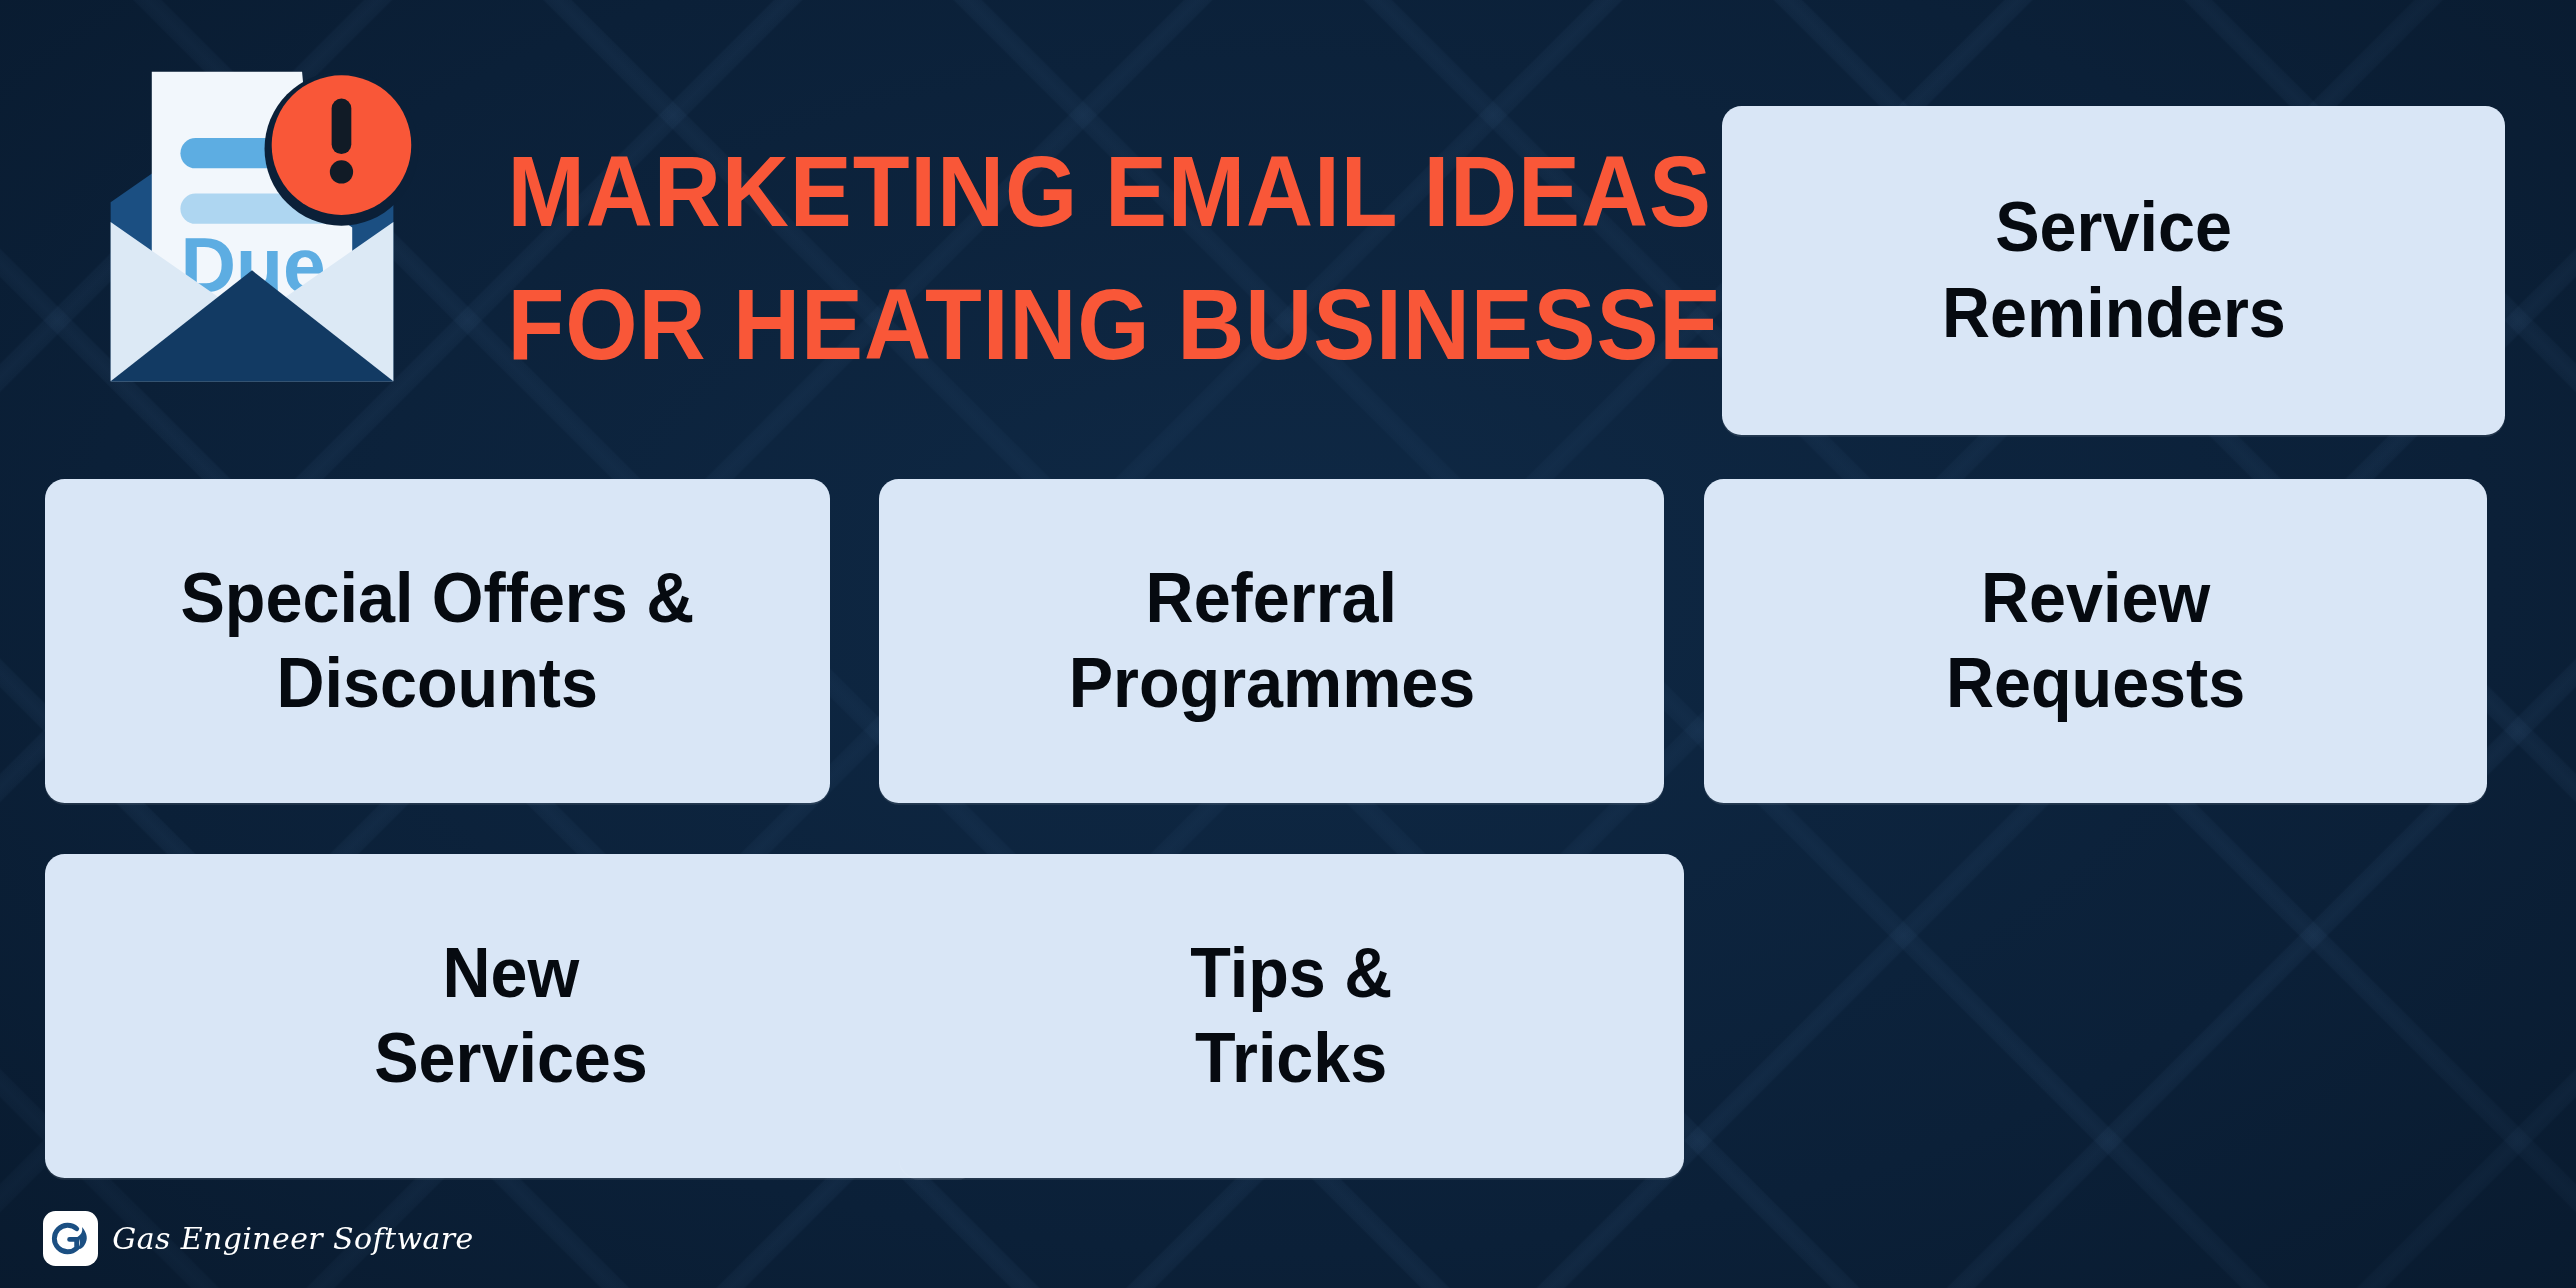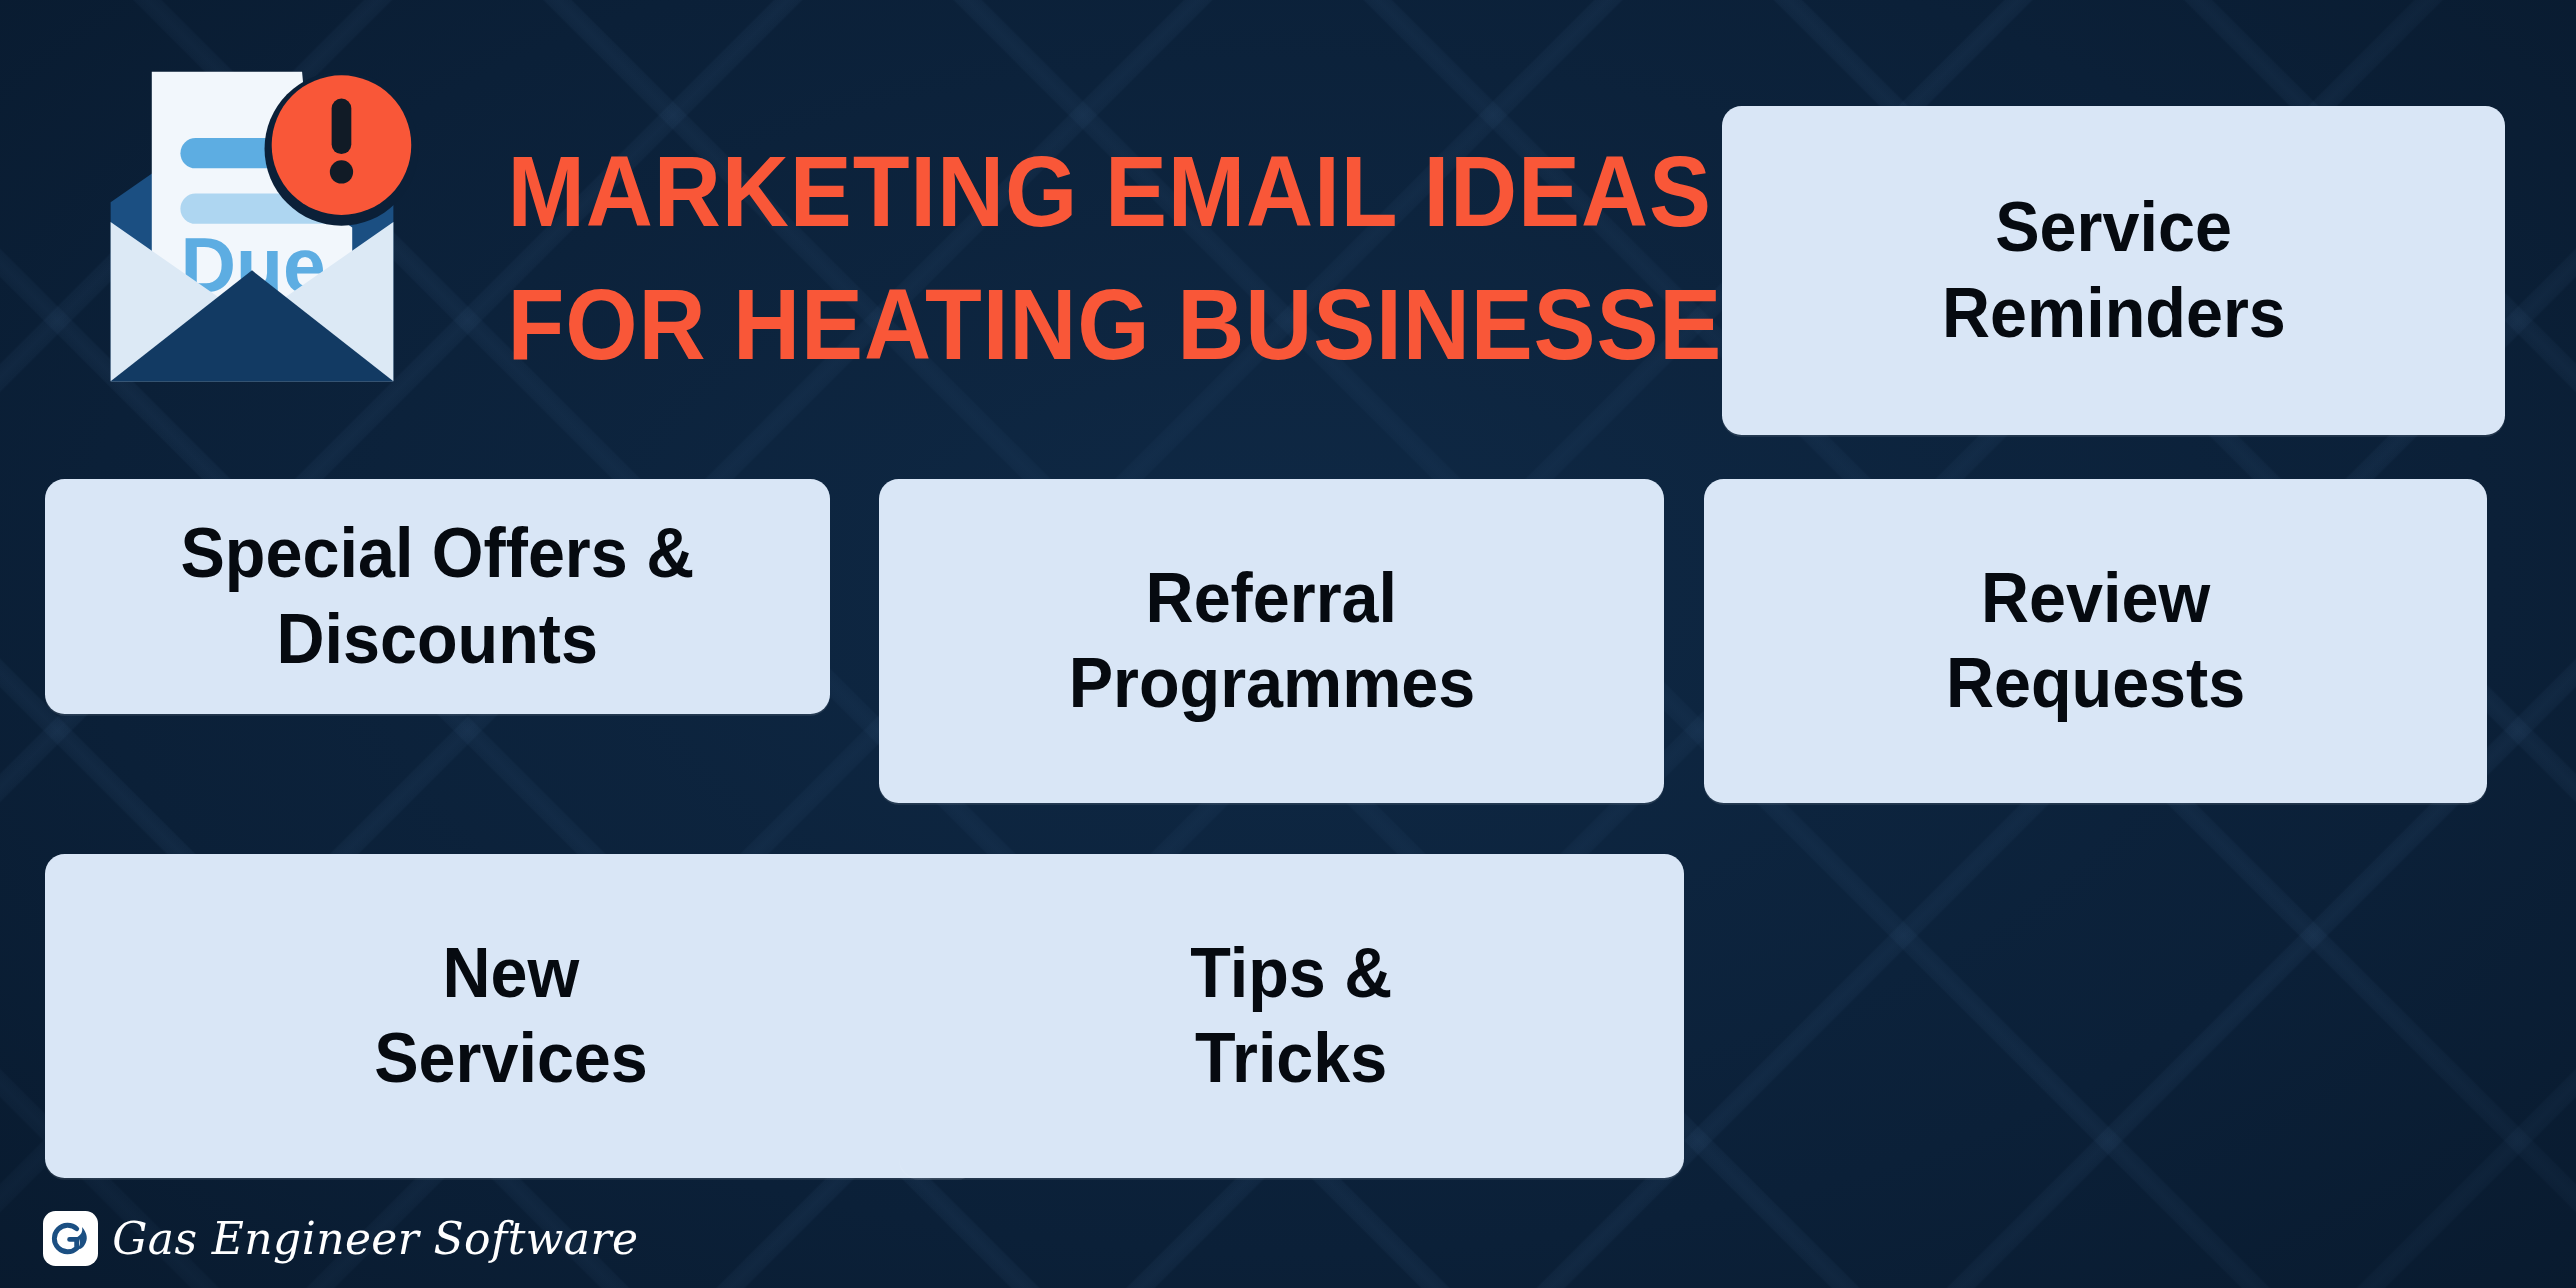--- a/index.html
+++ b/index.html
@@ -115,21 +115,21 @@
     font-weight: bold;
     font-size: 70px;
     line-height: 1.22;
     text-align: center;
     white-space: nowrap;
     transform: scaleX(0.95);
   }
 
   
   #card-service-reminders   { left: 1722px; top: 106px;  width: 783px; height: 329px; }
-  #card-special-offers      { left: 45px;   top: 479px;  width: 785px; height: 235px; }
+  #card-special-offers      { left: 45px;   top: 479px;  width: 785px; height: 324px; }
   #card-referral            { left: 879px;  top: 479px;  width: 785px; height: 324px; }
   #card-review-requests     { left: 1696px; top: 479px;  width: 783px; height: 324px; margin-left: 8px; }
   #card-new-services        { left: 45px;   top: 854px;  width: 932px; height: 324px; }
   #card-tips-tricks         { left: 879px;  top: 854px;  width: 785px; height: 324px; margin-left: 20px; }
   #card-installation        { left: 1722px; top: 854px;  width: 783px; height: 324px; }
 
   
   #logo {
     position: absolute;
     left: 43px;
@@ -147,21 +147,21 @@
     display: flex;
     align-items: center;
     justify-content: center;
     flex: none;
   }
   #logo-text {
     color: #ffffff;
     font-family: "DejaVu Serif", serif;
     font-style: italic;
     font-weight: normal;
-    font-size: 44px;
+    font-size: 30px;
     letter-spacing: 0.4px;
     white-space: nowrap;
   }
 </style>
 </head>
 <body>
 
 <div id="infographic">
 
   <div id="bg-pattern"></div>

